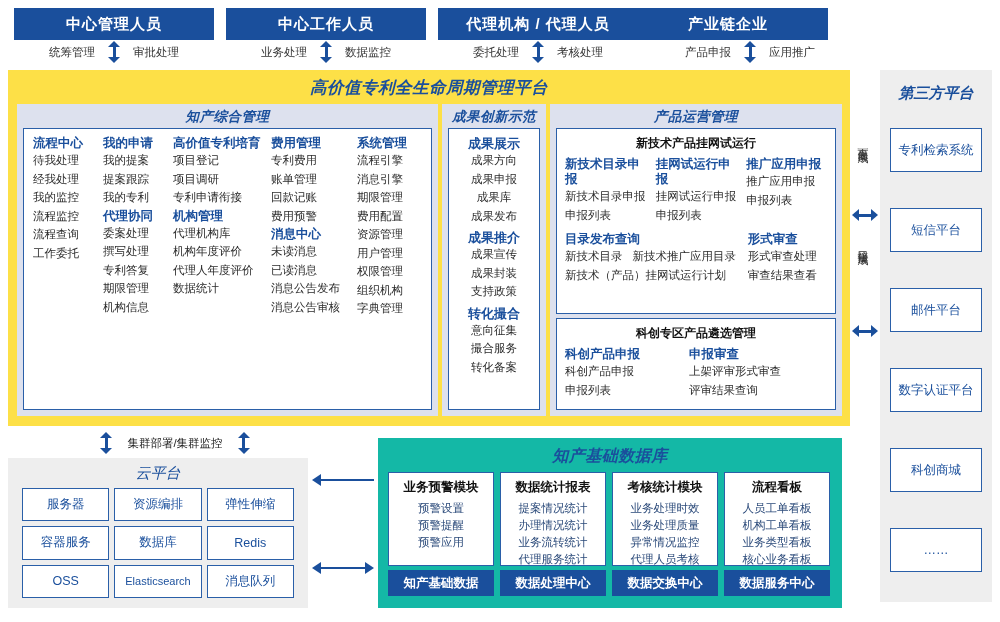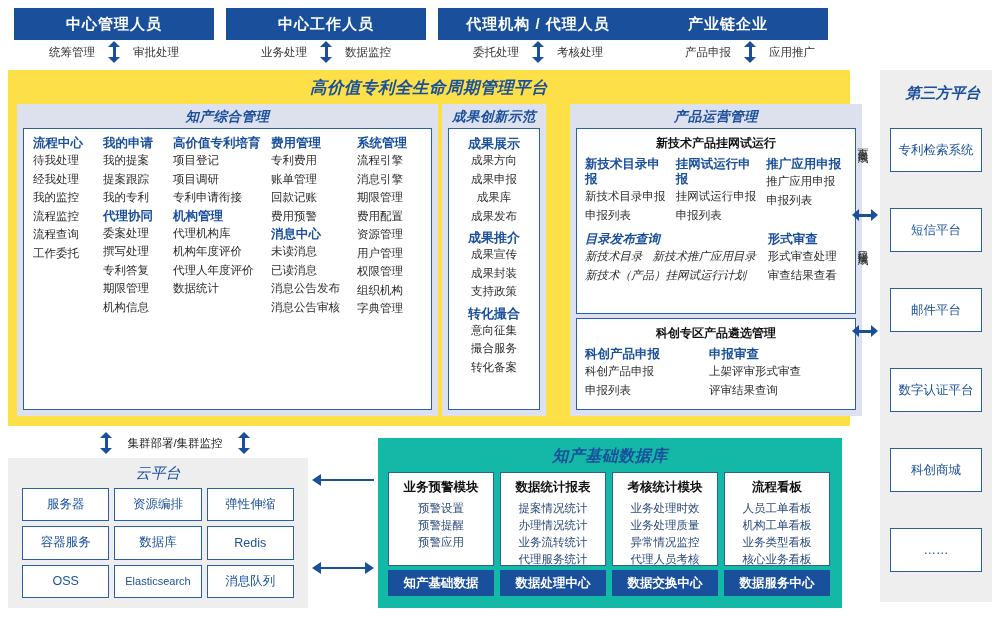--- a/index.html
+++ b/index.html
@@ -64,21 +64,21 @@
     color:#1a4f9c;font-weight:bold;font-style:italic;font-size:13.5px;
     text-align:center;letter-spacing:.5px;
   }
   .whitebox{background:#ffffff;border:1.5px solid #2a5fa8;}
   .col-head{color:#1a4f9c;font-weight:bold;font-size:12.5px;line-height:15px;}
   .item{color:#2b2b2b;font-size:11.5px;line-height:18.5px;white-space:nowrap;}
   .sub-title{font-weight:bold;font-size:12px;color:#111;text-align:center;}
 
   
   .tp-panel{background:#eeeeee;}
-  .tp-title{color:#1a4f9c;font-weight:bold;font-style:italic;font-size:15px;text-align:center;margin-left:7px;}
+  .tp-title{color:#1a4f9c;font-weight:bold;font-style:italic;font-size:15px;text-align:center;}
   .tp-box{
     background:#fff;border:1.5px solid #2a5fa8;color:#1a4f9c;
     font-size:12.5px;
   }
   .vtext{
     writing-mode:vertical-rl;text-orientation:upright;
     font-size:11px;color:#333;letter-spacing:1px;line-height:13px;
   }
 
   
@@ -269,21 +269,21 @@
           <div style="margin-top:5px;">
             <div class="col-head" style="text-align:center;font-size:13px;">转化撮合</div>
             <div class="item" style="text-align:center;">意向征集</div>
             <div class="item" style="text-align:center;">撮合服务</div>
             <div class="item" style="text-align:center;">转化备案</div>
           </div>
         </div>
       </div>
     </div>
 
-    <div class="abs group" style="left:562px;top:34px;width:292px;height:312px;">
+    <div class="abs group" style="left:542px;top:34px;width:292px;height:312px;">
       <div class="group-title abs" style="left:0;top:4px;width:292px;height:18px;">
         <span>产品运营管理</span>
       </div>
 
       <div class="abs whitebox" style="left:6px;top:24px;width:280px;height:186px;">
         <div class="sub-title" style="padding-top:6px;">新技术产品挂网试运行</div>
         <div style="display:flex;padding:5px 0 0 8px;gap:4px;">
           <div style="width:88px;">
             <div class="col-head">新技术目录申报</div>
             <div class="item">新技术目录申报</div>
@@ -294,21 +294,21 @@
             <div class="item">挂网试运行申报</div>
             <div class="item">申报列表</div>
           </div>
           <div style="width:90px;">
             <div class="col-head">推广应用申报</div>
             <div class="item">推广应用申报</div>
             <div class="item">申报列表</div>
           </div>
         </div>
         <div style="display:flex;padding:8px 0 0 8px;gap:4px;">
-          <div style="width:184px;font-style:italic;">
+          <div style="width:184px;">
             <div class="col-head">目录发布查询</div>
             <div style="display:flex;gap:10px;">
               <div class="item">新技术目录</div>
               <div class="item">新技术推广应用目录</div>
             </div>
             <div class="item">新技术（产品）挂网试运行计划</div>
           </div>
           <div style="width:90px;">
             <div class="col-head">形式审查</div>
             <div class="item">形式审查处理</div>

